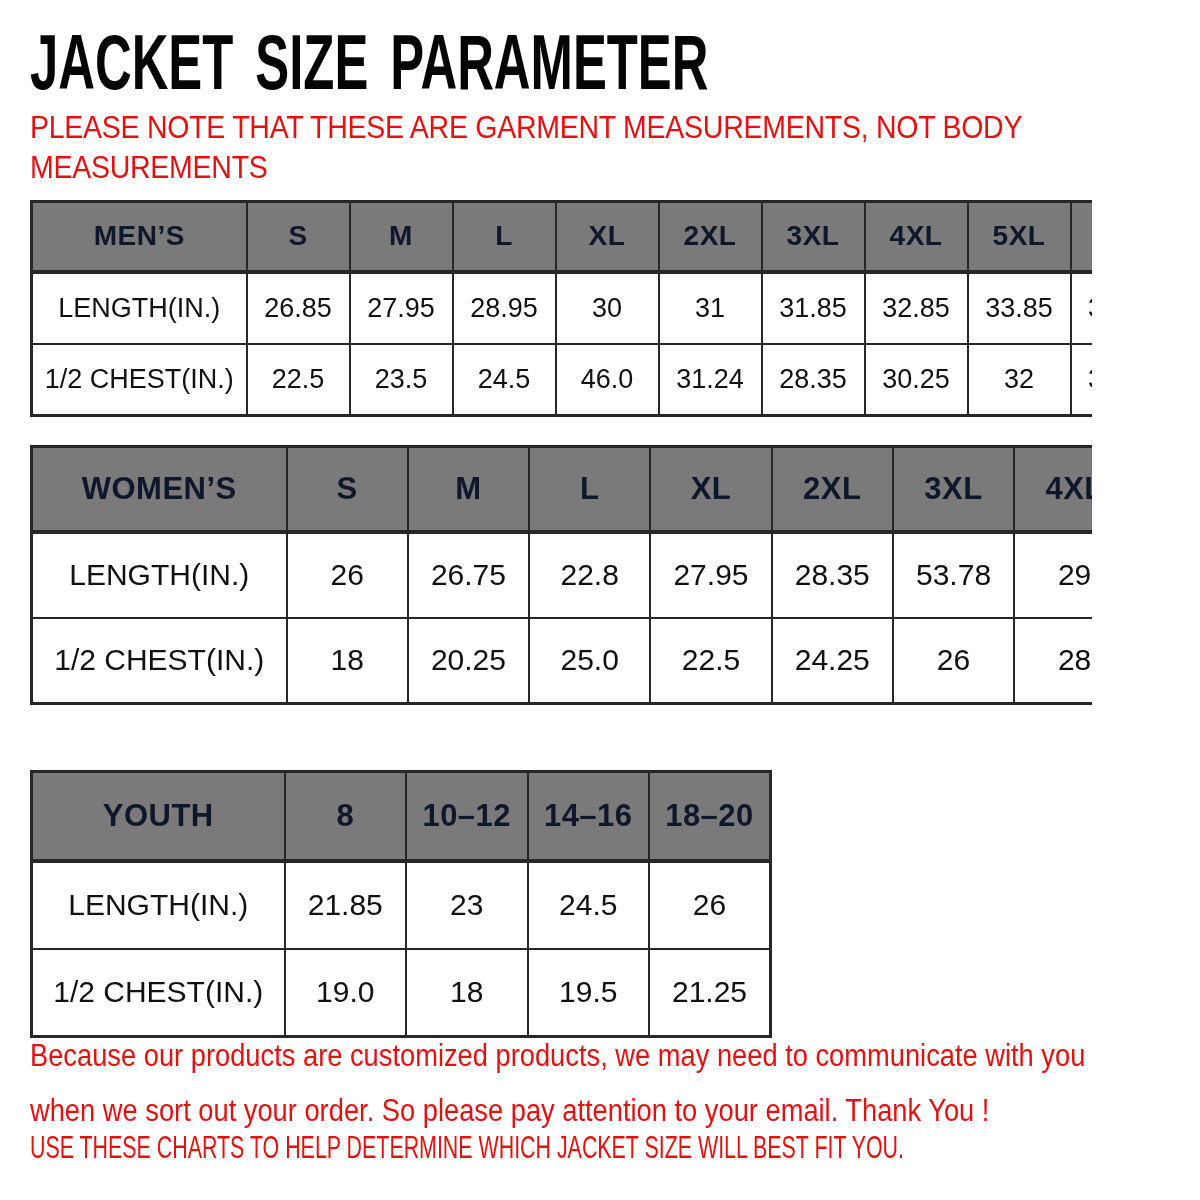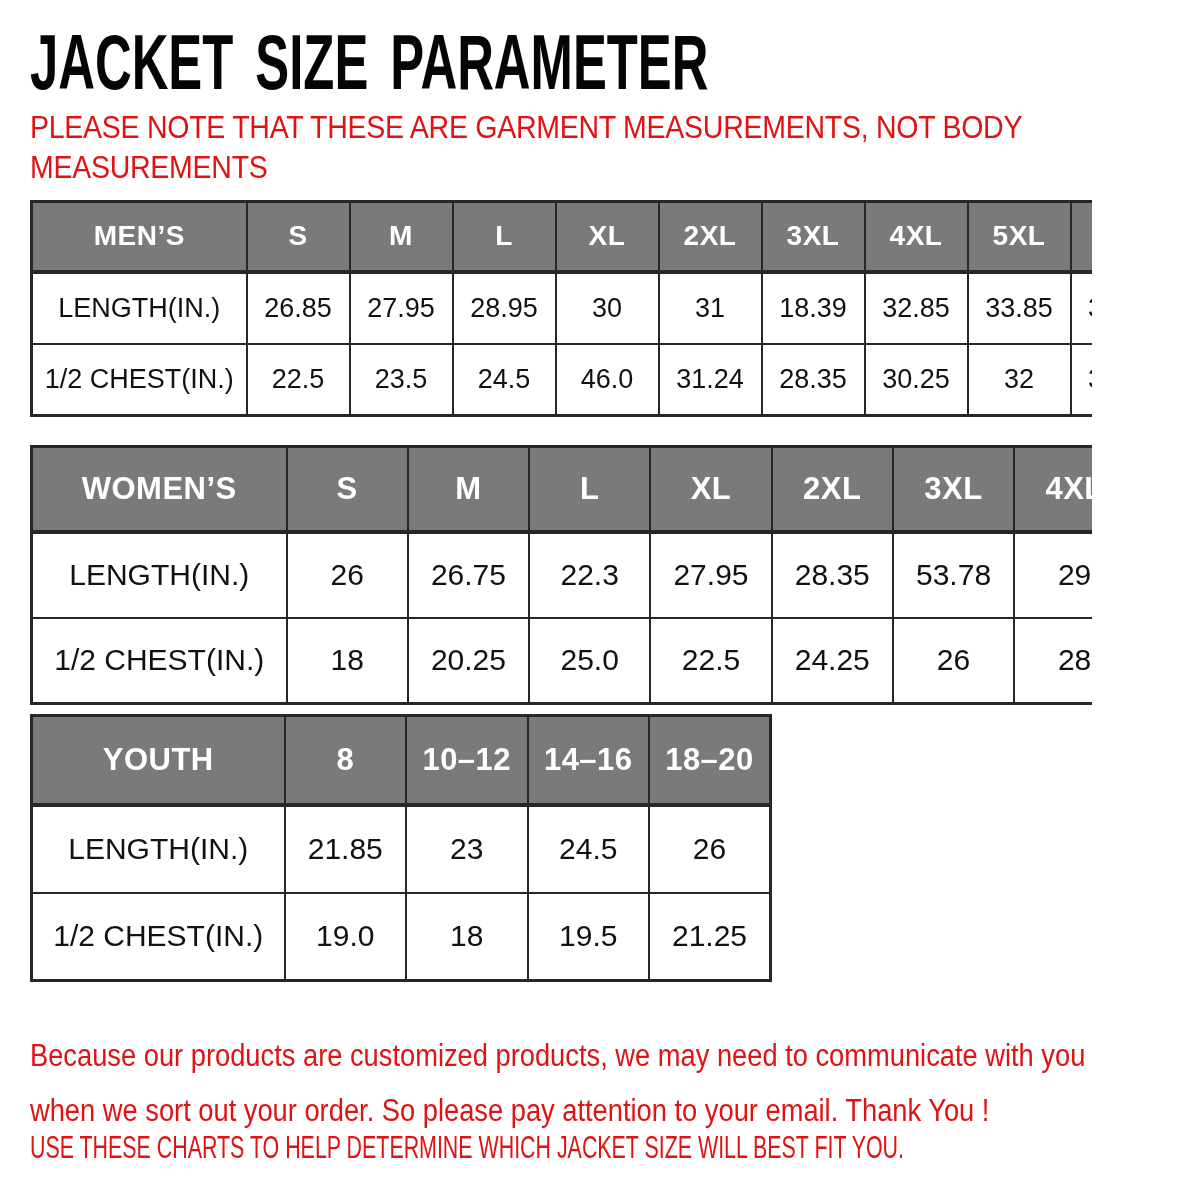--- a/index.html
+++ b/index.html
@@ -42,42 +42,42 @@
     border-collapse:collapse;table-layout:fixed;
     width:100%;
     border:3px solid var(--border);
   }
   .tbl th,.tbl td{
     border:2.5px solid var(--border);
     text-align:center;vertical-align:middle;
     padding:0;overflow:hidden;
   }
   .tbl thead th{
-    background:var(--gray);color:#ffffff;
+    background:var(--gray);color:#0f172a;
     font-weight:bold;letter-spacing:0.5px;
     border-bottom:4px solid var(--border);
   }
   .tbl tbody td{color:var(--ink);font-weight:normal;}
   .tbl td.row-label{letter-spacing:0px;text-align:center;}
 
   #t-mens{left:30px;top:200px;width:1145px;}
   #t-mens col.col-label{width:215px;}
   #t-mens thead tr{height:70px;}
   #t-mens tbody tr{height:72px;}
   #t-mens th{font-size:28px;}
   #t-mens td{font-size:27px;}
 
   #t-womens{left:30px;top:445px;width:1107px;}
   #t-womens col.col-label{width:255px;}
   #t-womens thead tr{height:85px;}
   #t-womens tbody tr{height:86px;}
   #t-womens th{font-size:31px;}
   #t-womens td{font-size:30px;}
 
-  #t-youth{left:30px;top:714px;width:742px;}
+  #t-youth{left:30px;top:770px;width:742px;}
   #t-youth col.col-label{width:253px;}
   #t-youth thead tr{height:89px;}
   #t-youth tbody tr{height:88px;}
   #t-youth th{font-size:31px;}
   #t-youth td{font-size:30px;}
 
   
   .footer-para{
     position:absolute;left:30px;top:1028px;
     color:var(--red);
@@ -134,21 +134,21 @@
           </tr>
         </thead>
         <tbody>
           <tr>
             <td class="row-label">LENGTH(IN.)</td>
             <td>26.85</td>
             <td>27.95</td>
             <td>28.95</td>
             <td>30</td>
             <td>31</td>
-            <td>18.39</td>
+            <td>31.85</td>
             <td>32.85</td>
             <td>33.85</td>
             <td>34.85</td>
           </tr>
           <tr>
             <td class="row-label">1/2 CHEST(IN.)</td>
             <td>22.5</td>
             <td>23.5</td>
             <td>24.5</td>
             <td>46.0</td>
@@ -183,21 +183,21 @@
             <th>2XL</th>
             <th>3XL</th>
             <th>4XL</th>
           </tr>
         </thead>
         <tbody>
           <tr>
             <td class="row-label">LENGTH(IN.)</td>
             <td>26</td>
             <td>26.75</td>
-            <td>22.3</td>
+            <td>22.8</td>
             <td>27.95</td>
             <td>28.35</td>
             <td>53.78</td>
             <td>29</td>
           </tr>
           <tr>
             <td class="row-label">1/2 CHEST(IN.)</td>
             <td>18</td>
             <td>20.25</td>
             <td>25.0</td>

